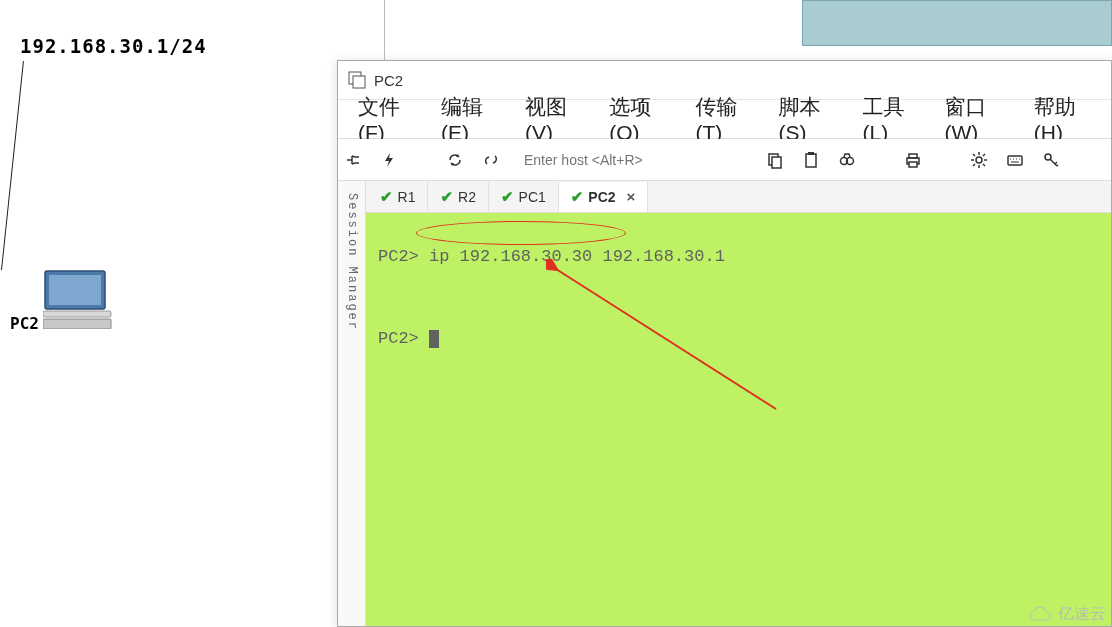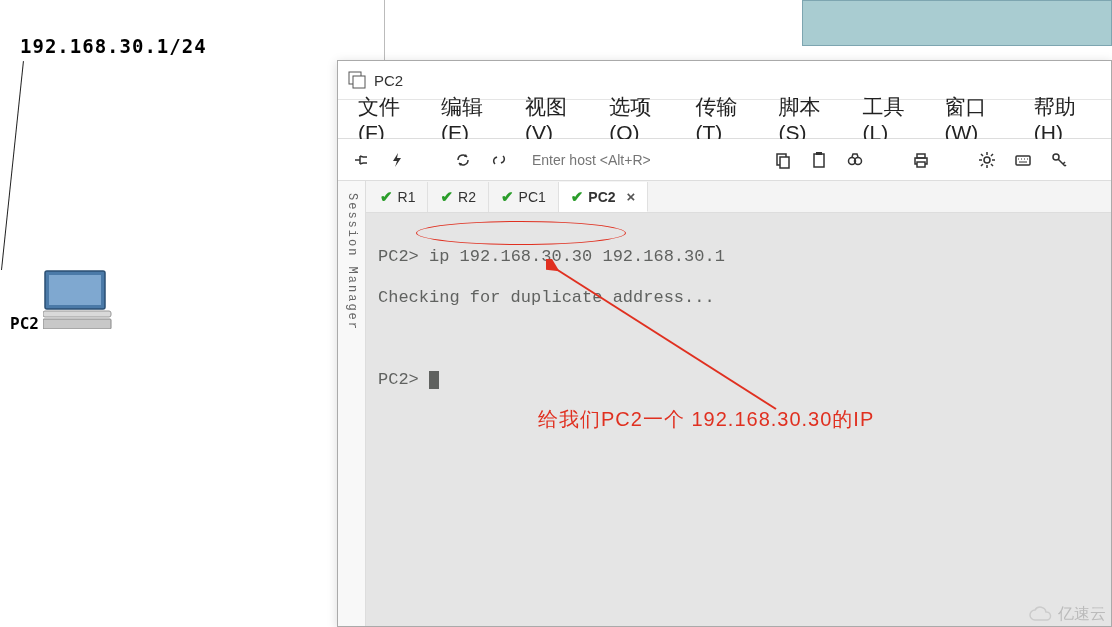--- a/index.html
+++ b/index.html
@@ -95,21 +95,21 @@
     }
     .menu-item {
       font-size: 21px;
       color: #222;
       cursor: default;
     }
     .toolbar {
       height: 42px;
       display: flex;
       align-items: center;
-      padding: 0 14px;
+      padding: 0 6px;
       gap: 18px;
       border-bottom: 1px solid #ddd;
       background: #fff;
     }
     .tb-btn {
       width: 28px;
       height: 28px;
       display: flex;
       align-items: center;
       justify-content: center;
@@ -186,21 +186,21 @@
     }
     .tab-check { color: #2a9d2a; font-weight: bold; font-size: 15px; }
     .tab-close {
       margin-left: 6px;
       color: #555;
       font-size: 15px;
       cursor: pointer;
     }
     .terminal {
       flex: 1;
-      background: #e5e5e5;
+      background: #bef264;
       padding: 14px 12px;
       font-family: "Consolas", "Courier New", monospace;
       font-size: 17px;
       line-height: 1.2;
       color: #606260;
       position: relative;
       white-space: pre;
       overflow: hidden;
     }
     .term-line { display: block; }
@@ -396,34 +396,32 @@
         </div>
         <div class="tab active">
           <span class="tab-check">✔</span>
           <span>PC2</span>
           <span class="tab-close">×</span>
         </div>
       </div>
 
       <div class="terminal">
 <span class="term-line"><span>PC2&gt; </span><span>ip 192.168.30.30 192.168.30.1</span></span>
-<span class="term-line">Checking for duplicate address...</span>
 <span class="term-line"> </span>
 <span class="term-line"><span>PC2&gt; </span><span class="cursor-block"></span></span>
 
         <div class="red-ellipse"></div>
         <svg class="arrow-svg" width="270" height="160">
           <defs>
             <marker id="arrh" markerWidth="10" markerHeight="10" refX="2" refY="5" orient="auto">
               <path d="M10 0 L0 5 L10 10 Z" fill="#e03020"></path>
             </marker>
           </defs>
           <line x1="230" y1="150" x2="10" y2="10" stroke="#e03020" stroke-width="2" marker-end="url(#arrh)"></line>
         </svg>
-        <div class="annotation">给我们PC2一个 192.168.30.30的IP</div>
       </div>
     </div>
   </div>
 
 </div>
 
 <div class="watermark">
   <svg width="26" height="18">
     <path d="M7 14a5 5 0 0 1 0-10 6 6 0 0 1 11 2 4 4 0 0 1 1 8H7z" fill="none" stroke="#bbb" stroke-width="1.5"></path>
   </svg>

